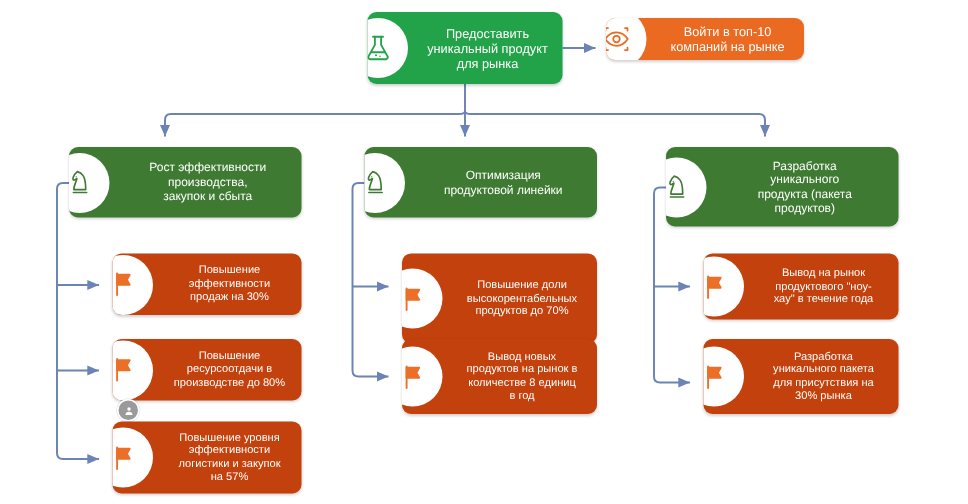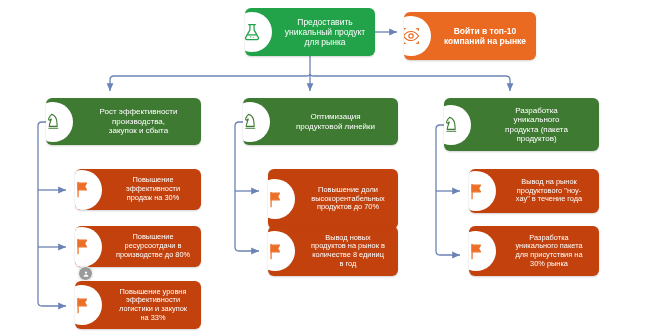--- a/index.html
+++ b/index.html
@@ -150,21 +150,21 @@
           <circle cx="10.4" cy="17.8" r="0.8" fill="#22a34a" stroke="none"></circle>
           <circle cx="13.6" cy="18.6" r="0.6" fill="#22a34a" stroke="none"></circle>
         </svg>
       </span>
     </span>
     <span class="label">Предоставить
 уникальный продукт
 для рынка</span>
   </div>
 
-  <div class="node goal" style="left:404px; top:12px; width:132px; height:48px;font-weight:bold;">
+  <div class="node goal" style="left:404px; top:12px; width:132px; height:28px;">
     <span class="icon-wrap">
       <span class="icon-disc">
         <svg width="20" height="20" viewBox="0 0 24 24" fill="none" stroke="#ea6a22" stroke-width="1.4" stroke-linecap="round" stroke-linejoin="round">
           <path d="M3 12 C5.5 8.2 8.6 6.6 12 6.6 C15.4 6.6 18.5 8.2 21 12 C18.5 15.8 15.4 17.4 12 17.4 C8.6 17.4 5.5 15.8 3 12 Z"></path>
           <circle cx="12" cy="12" r="2.6"></circle>
           <path d="M3.2 5.2 L3.2 3.2 L5.2 3.2"></path>
           <path d="M18.8 3.2 L20.8 3.2 L20.8 5.2"></path>
           <path d="M20.8 18.8 L20.8 20.8 L18.8 20.8"></path>
           <path d="M5.2 20.8 L3.2 20.8 L3.2 18.8"></path>
         </svg>
@@ -259,21 +259,21 @@
       <span class="icon-disc">
         <svg width="19" height="19" viewBox="0 0 24 24" fill="none" stroke="#ec6f28" stroke-width="1.6" stroke-linecap="round" stroke-linejoin="round">
           <path d="M6.4 21 L6.4 3"></path>
           <path d="M6.4 4 L17 4 L14.6 8.2 L17 12.4 L6.4 12.4 Z" fill="#ec6f28"></path>
         </svg>
       </span>
     </span>
     <span class="label">Повышение уровня
 эффективности
 логистики и закупок
-на 33%</span>
+на 57%</span>
   </div>
 
   <div class="node kpi" style="left:268px; top:169px; width:130px; height:60px;">
     <span class="icon-wrap">
       <span class="icon-disc">
         <svg width="19" height="19" viewBox="0 0 24 24" fill="none" stroke="#ec6f28" stroke-width="1.6" stroke-linecap="round" stroke-linejoin="round">
           <path d="M6.4 21 L6.4 3"></path>
           <path d="M6.4 4 L17 4 L14.6 8.2 L17 12.4 L6.4 12.4 Z" fill="#ec6f28"></path>
         </svg>
       </span>

